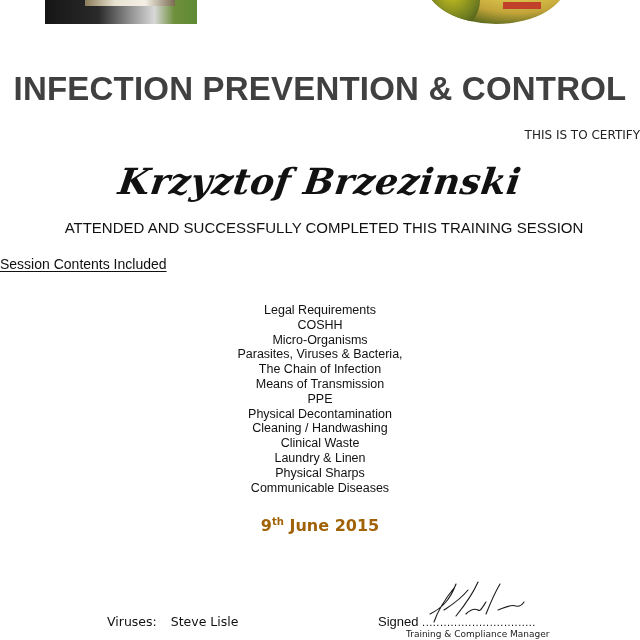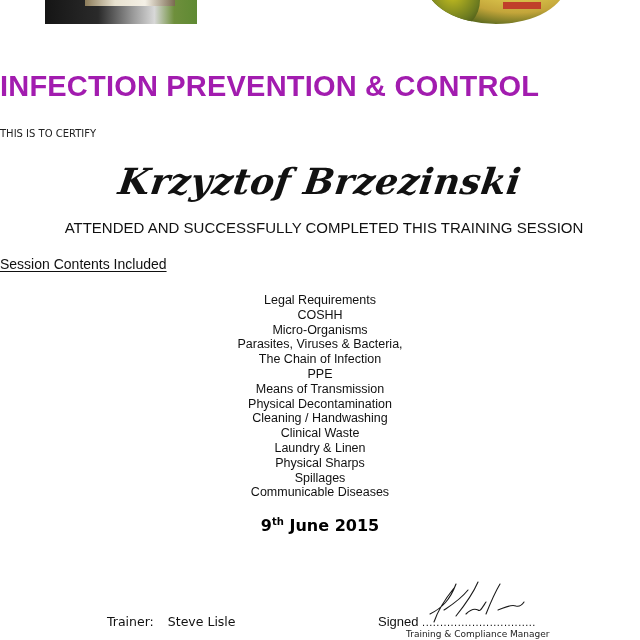--- a/index.html
+++ b/index.html
@@ -53,33 +53,34 @@
       content: "";
       position: absolute;
       left: 78px; top: 62px;
       width: 38px; height: 7px;
       background: #c0402a;
     }
     .title {
       position: absolute;
       left: 0; right: 0;
       top: 70px;
+      text-align: center;
       font-family: "Liberation Sans", sans-serif;
       font-weight: bold;
-      font-size: 29px;
+      font-size: 33px;
       letter-spacing: 0.2px;
-      color: #a21caf;
+      color: #404040;
     }
     .certify {
       position: absolute;
       left: 0; right: 0;
       top: 128px;
-      text-align: left;
-      font-family: "DejaVu Sans", sans-serif;
-      font-size: 10px;
+      text-align: right;
+      font-family: "DejaVu Sans", sans-serif;
+      font-size: 12px;
       color: #222;
     }
     .recipient {
       position: absolute;
       left: 0; right: 0;
       top: 160px;
       text-align: center;
       font-family: "DejaVu Serif", serif;
       font-style: italic;
       font-weight: bold;
@@ -106,38 +107,38 @@
       font-family: "Liberation Sans", sans-serif;
       font-size: 14px;
       text-decoration: underline;
       text-underline-offset: 2px;
       color: #111;
     }
     .contents {
       position: absolute;
       left: 0; right: 0;
       top: 291px;
-      margin: 2px;
+      margin: 12px;
       padding: 0;
       list-style: none;
       text-align: center;
       font-family: "Liberation Sans", sans-serif;
       font-size: 12.5px;
       line-height: 14.8px;
       color: #111;
     }
     .date {
       position: absolute;
       left: 0; right: 0;
       top: 516px;
       text-align: center;
       font-family: "DejaVu Sans", sans-serif;
       font-weight: bold;
       font-size: 16px;
-      color: #000000;
+      color: #a16207;
     }
     .date sup {
       font-size: 10px;
       vertical-align: 6px;
     }
     .trainer {
       position: absolute;
       left: 107px;
       top: 614px;
       font-family: "DejaVu Sans", sans-serif;
@@ -192,35 +193,34 @@
 <div class="attended">ATTENDED AND SUCCESSFULLY COMPLETED THIS TRAINING SESSION</div>
 
 <div class="session-heading">Session Contents Included</div>
 
 <ul class="contents">
   <li>Legal Requirements</li>
   <li>COSHH</li>
   <li>Micro-Organisms</li>
   <li>Parasites, Viruses &amp; Bacteria,</li>
   <li>The Chain of Infection</li>
+  <li>Means of Transmission</li>
   <li>PPE</li>
-  <li>Means of Transmission</li>
   <li>Physical Decontamination</li>
   <li>Cleaning / Handwashing</li>
   <li>Clinical Waste</li>
   <li>Laundry &amp; Linen</li>
   <li>Physical Sharps</li>
-  <li>Spillages</li>
   <li>Communicable Diseases</li>
 </ul>
 
 <div class="date"><span>9</span><sup>th</sup> <span>June 2015</span></div>
 
 <div class="trainer">
-  <span>Trainer:</span><span class="trainer-name">Steve Lisle</span>
+  <span>Viruses:</span><span class="trainer-name">Steve Lisle</span>
 </div>
 
 <div class="signed">
   <span>Signed</span>
   <span class="dots">................................</span>
 </div>
 
 <svg class="signature-svg" viewBox="0 0 110 45">
   <path d="M14 42 C 18 30, 26 18, 34 8 M 10 34 C 22 28, 30 20, 36 4 M 24 30 C 30 26, 40 20, 48 10 M 36 36 C 44 26, 52 16, 58 2 M 46 34 C 50 30, 54 28, 58 30 C 60 32, 62 28, 66 22 M 66 34 C 70 24, 74 14, 80 4 M 78 30 C 84 28, 90 24, 96 26 C 100 27, 102 25, 104 22" fill="none" stroke="#1a1a1a" stroke-width="1.1" stroke-linecap="round"></path>
 </svg>

